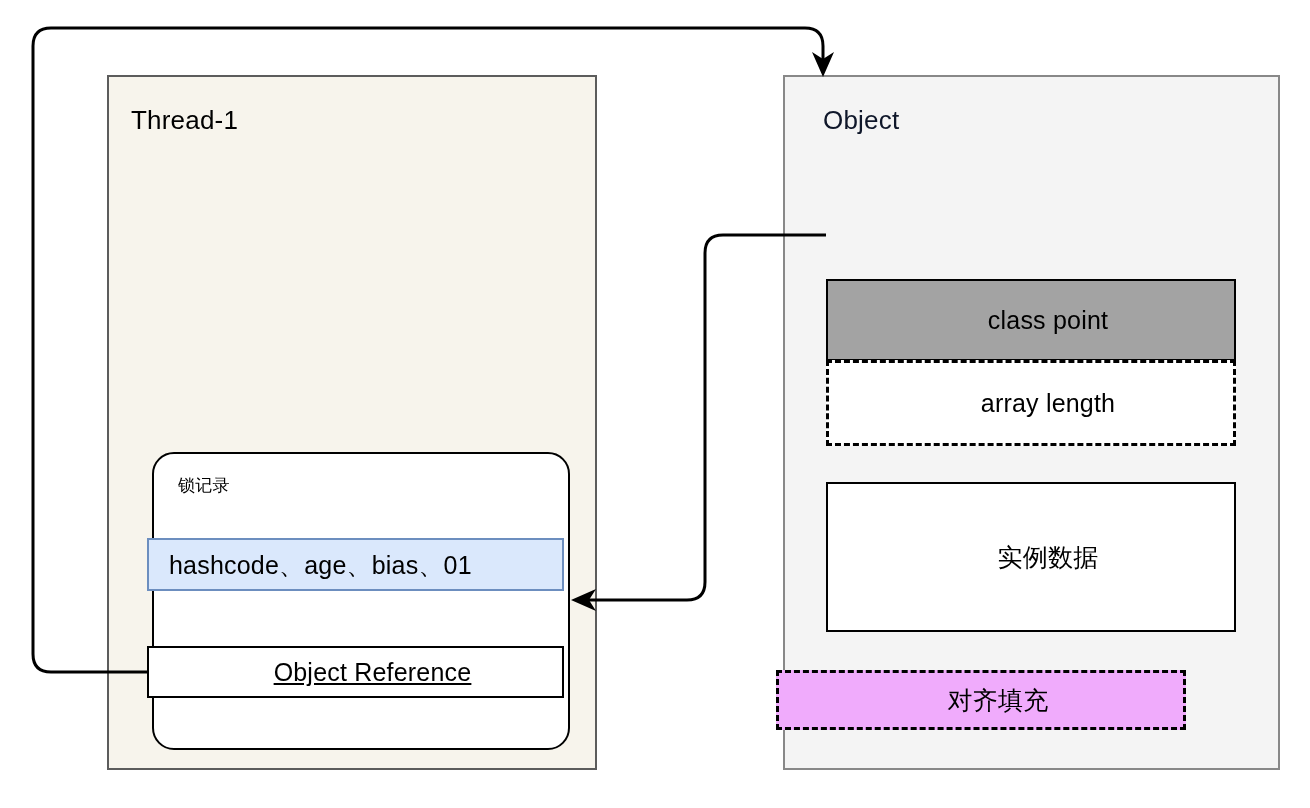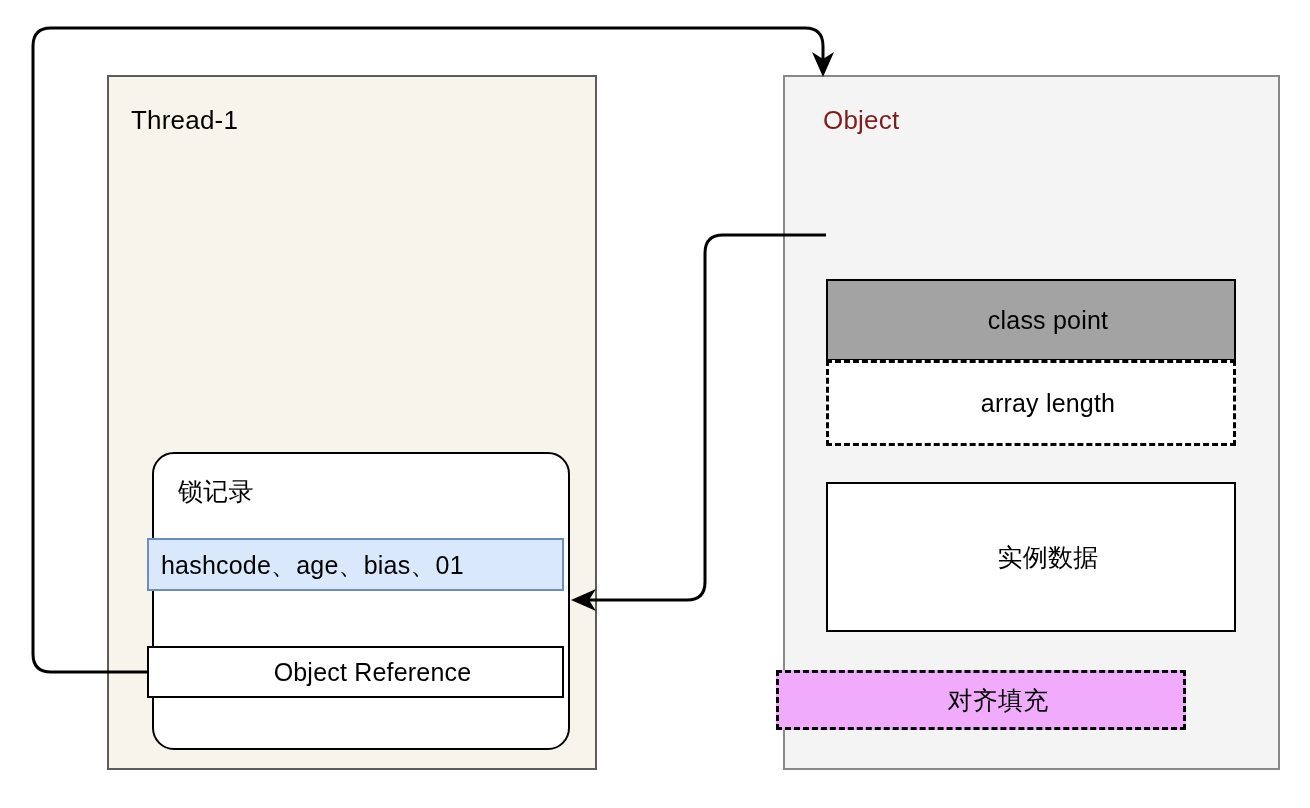--- a/index.html
+++ b/index.html
@@ -58,62 +58,63 @@
     height: 695px;
     background: #f4f4f4;
     border: 2px solid #888888;
     display: block;
   }
   #object-title {
     position: absolute;
     left: 38px;
     top: 28px;
     font-size: 26px;
-    color: #7f1d1d;
+    color: #0f172a;
   }
 
   
   #lock-record-container {
     left: 152px;
     top: 452px;
     width: 418px;
     height: 298px;
     background: #ffffff;
     border: 2.5px solid #000000;
     border-radius: 22px;
     display: block;
   }
   #lock-record-title {
     position: absolute;
     left: 24px;
     top: 22px;
-    font-size: 25px;
+    font-size: 17px;
     color: #000;
   }
 
   
   #markword-row {
     left: 147px;
     top: 538px;
     width: 417px;
     height: 53px;
     background: #dae8fc;
     border: 2px solid #6c8ebf;
     justify-content: flex-start;
-    padding-left: 12px;
+    padding-left: 20px;
   }
 
   
   #object-reference-row {
     left: 147px;
     top: 646px;
     width: 417px;
     height: 52px;
     background: #ffffff;
     border: 2.5px solid #000000;
+    text-decoration: underline;
   }
 
   
   #lock-pointer-row {
     left: 826px;
     top: 196px;
     width: 410px;
     height: 84px;
     background: #d5e8d4;
     border: 2px solid #82b366;

